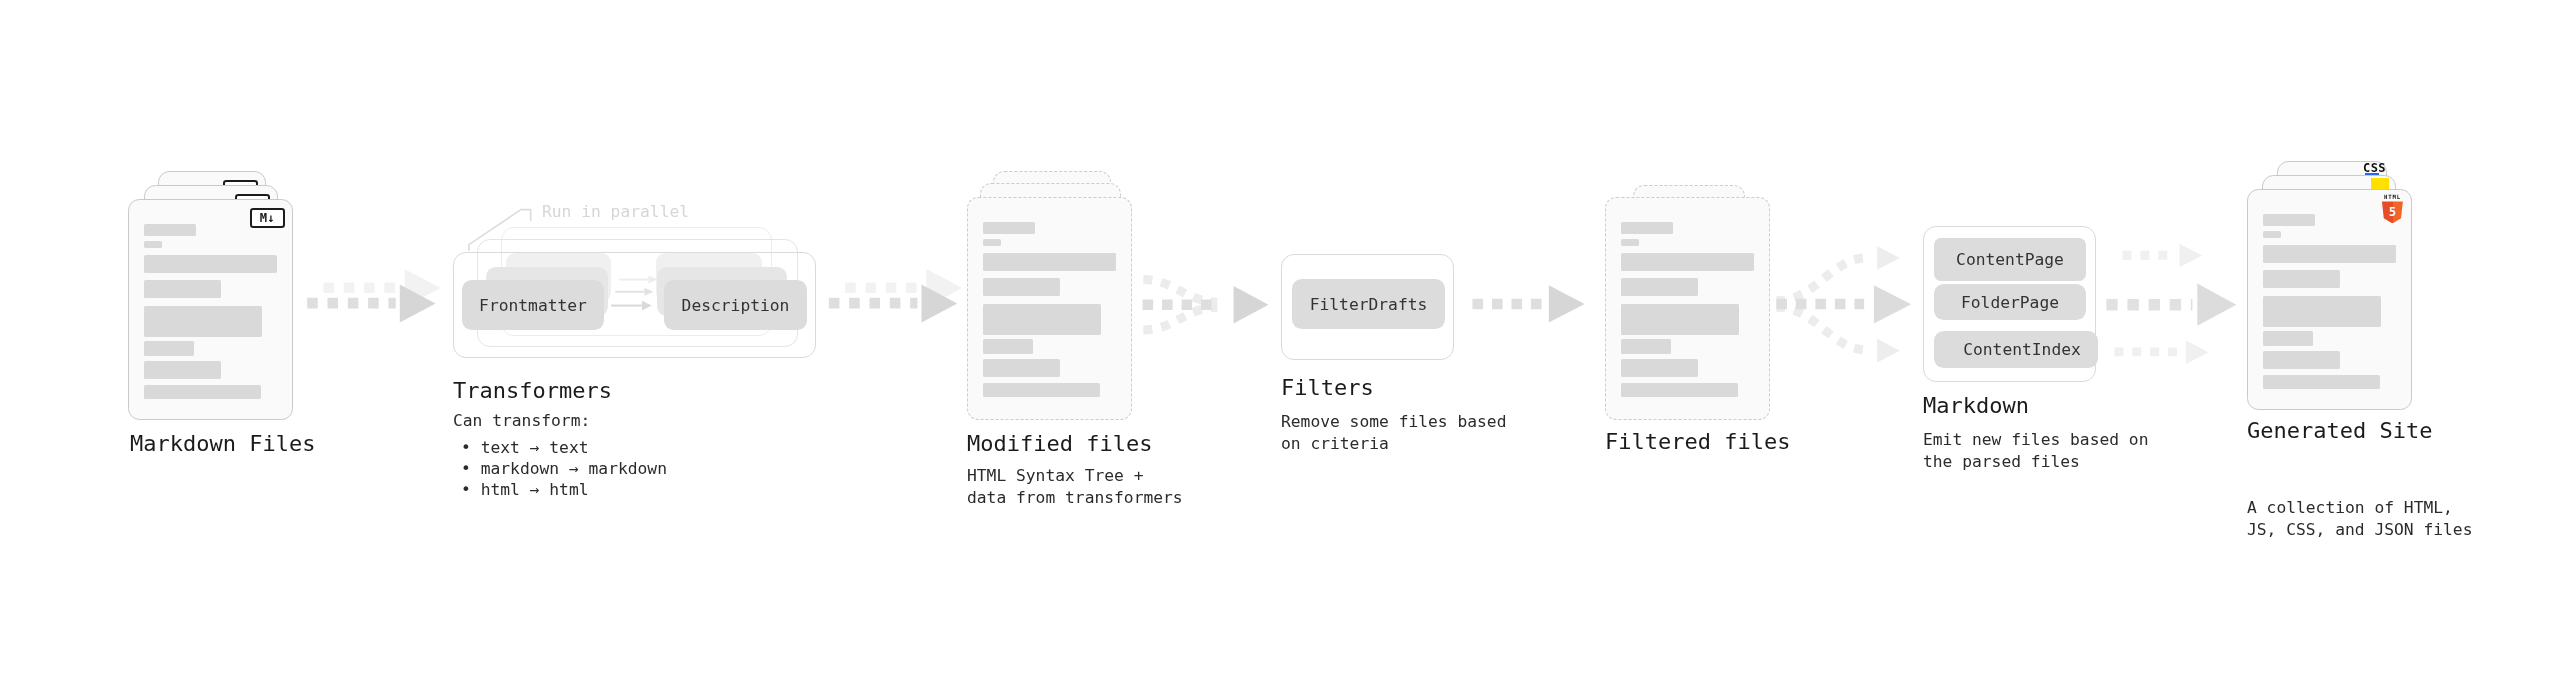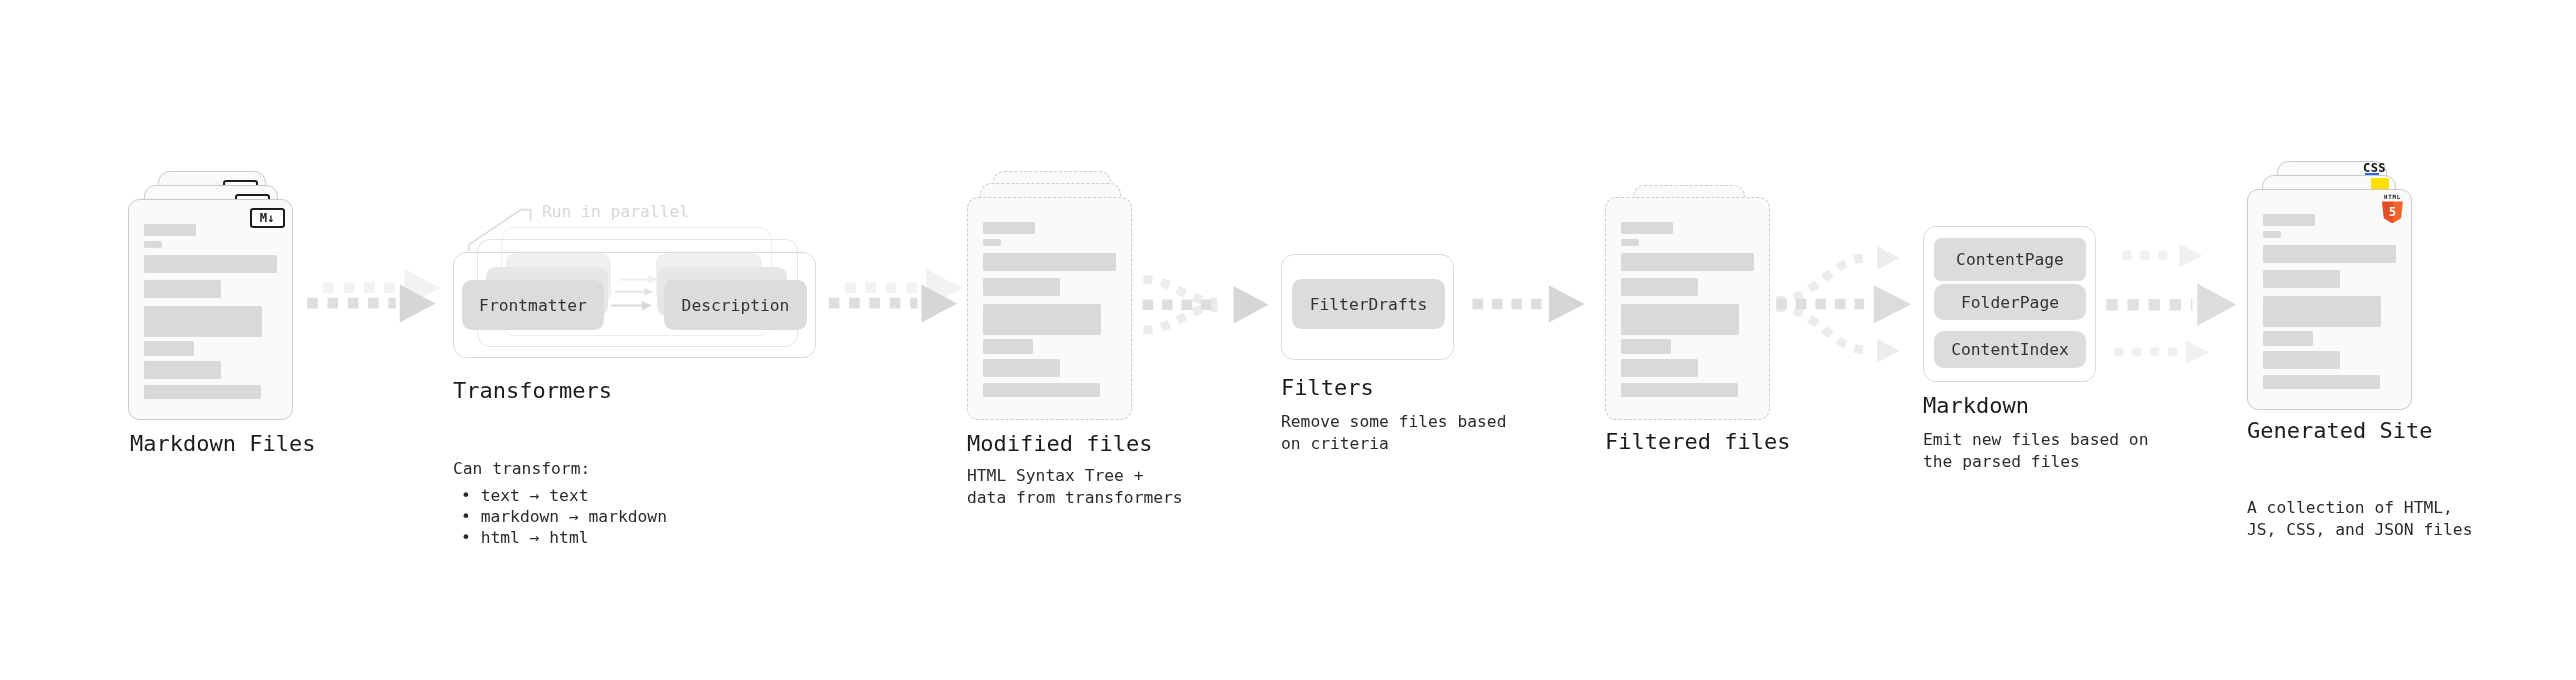--- a/index.html
+++ b/index.html
@@ -49,21 +49,21 @@
   .gbox{position:absolute;border-radius:9.8px;background:#dcdcdc;
     display:flex;align-items:center;justify-content:center;
     font-size:16.3px;color:#333333;}
   .gbox.ghost1{background:#e6e6e6;}
   .gbox.ghost2{background:#f0f0f0;}
   
   .caption{position:absolute;font-size:22px;color:#1b1b1b;line-height:24.4px;white-space:nowrap;}
   .subtext{position:absolute;font-size:16.3px;color:#2b2b2b;line-height:22px;white-space:pre-line;}
   .note{position:absolute;font-size:16.3px;color:#d6d6d6;line-height:18px;white-space:nowrap;}
   .details{position:absolute;font-size:16.3px;color:#2b2b2b;}
-  .details .dt-title{line-height:19.5px;margin-bottom:6.5px;margin-top:48px;}
+  .details .dt-title{line-height:19.5px;margin-bottom:6.5px;}
   .details .dt-item{line-height:21px;padding-left:8.1px;white-space:nowrap;}
 </style>
 </head>
 <body>
 
 <div class="canvas">
 
   <svg class="arrows" viewBox="0 0 3170 838">
 
     <g>
@@ -223,21 +223,21 @@
   </div>
 
   <div>
     <div class="cont filled" style="left:1923px;top:226px;width:173px;height:156px;"></div>
     <div class="gbox" style="left:1934px;top:238px;width:152px;height:43px;border-radius:7px;">
       <span>ContentPage</span>
     </div>
     <div class="gbox" style="left:1934px;top:284px;width:152px;height:36px;">
       <span>FolderPage</span>
     </div>
-    <div class="gbox" style="left:1934px;top:331px;width:152px;height:37px;">
+    <div class="gbox" style="left:1934px;top:331px;width:152px;height:37px;padding-left:12px;">
       <span>ContentIndex</span>
     </div>
     <div class="caption" style="left:1923px;top:394px;">Markdown</div>
     <div class="subtext" style="left:1923px;top:429px;">Emit new files based on
 the parsed files</div>
   </div>
 
   <div>
     <div class="page" style="left:2277px;top:161px;width:110px;height:73px;">
       <div class="css-icon">

